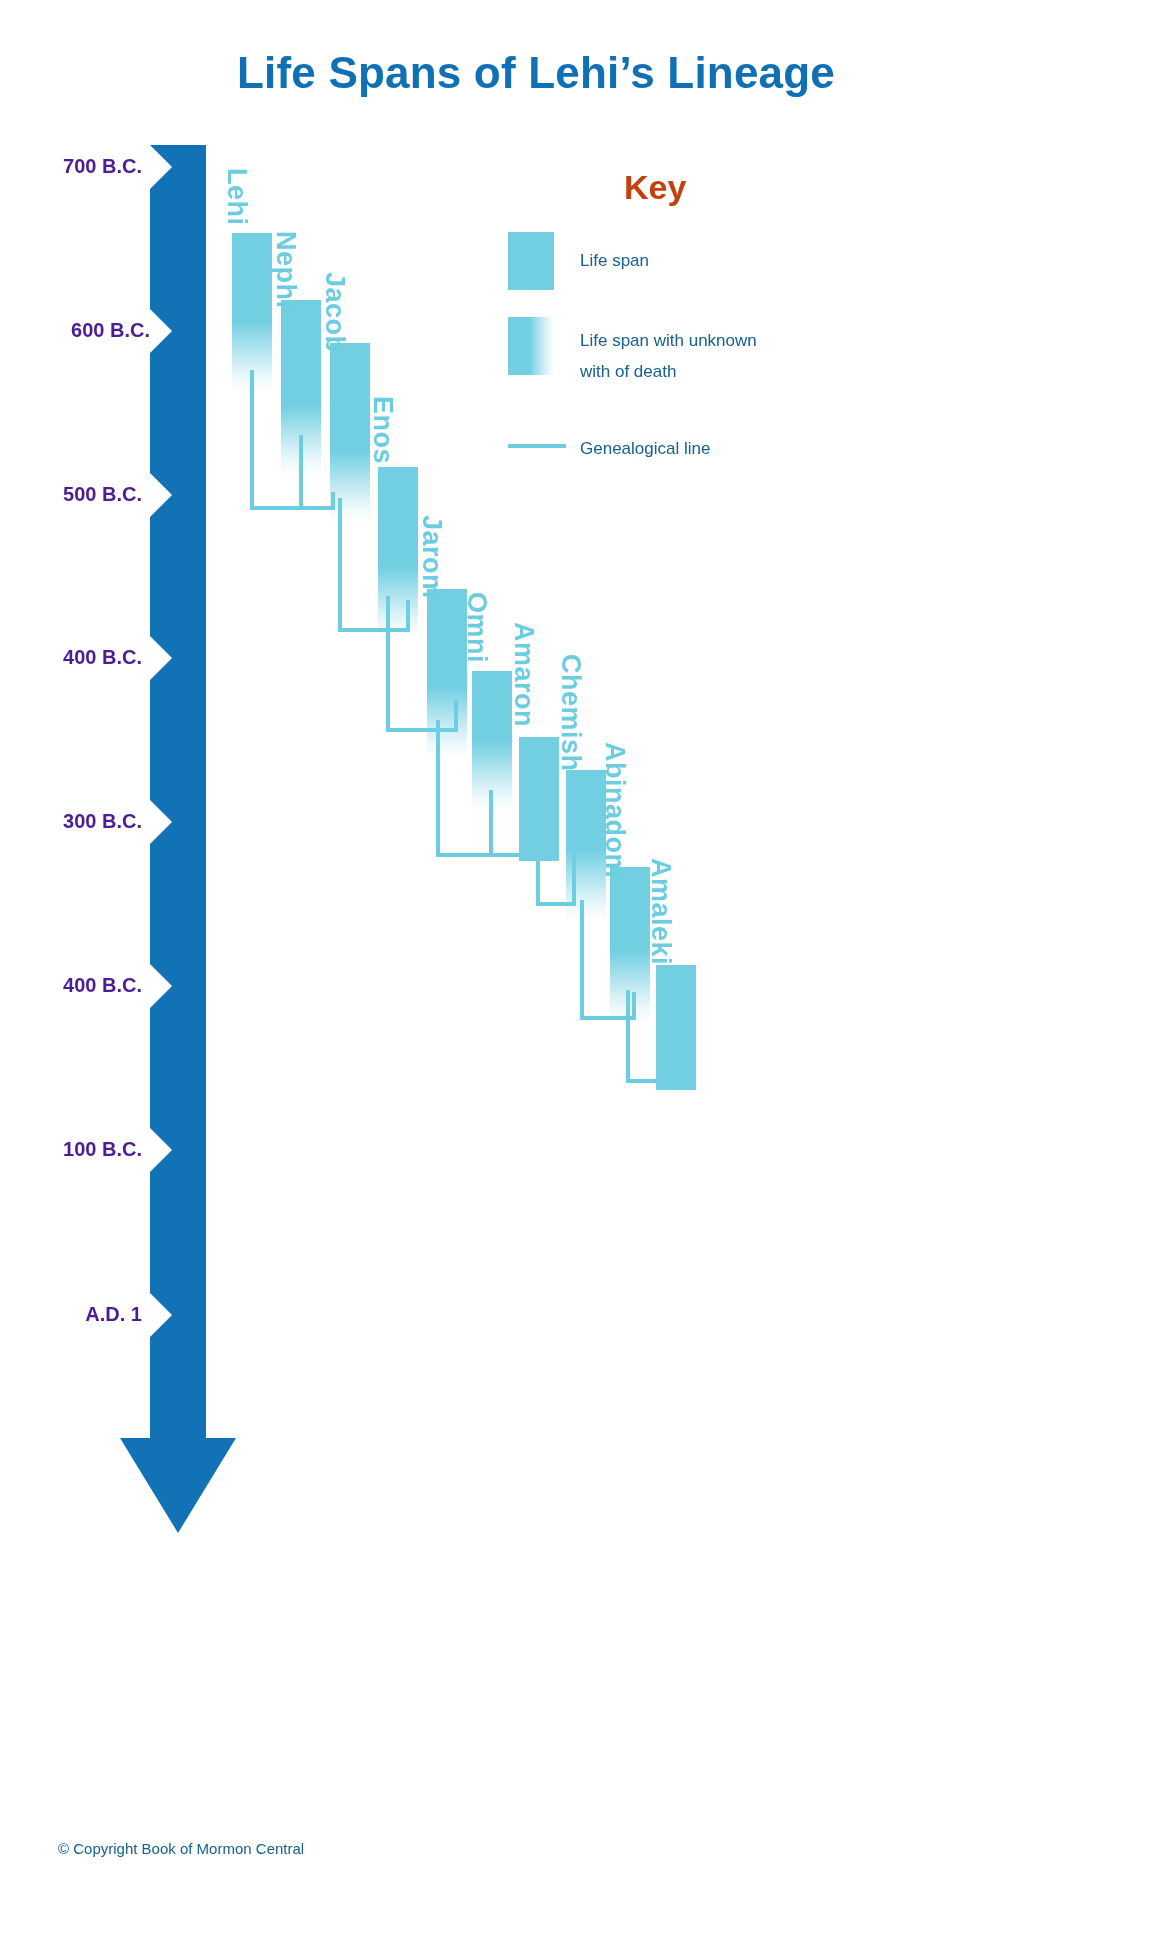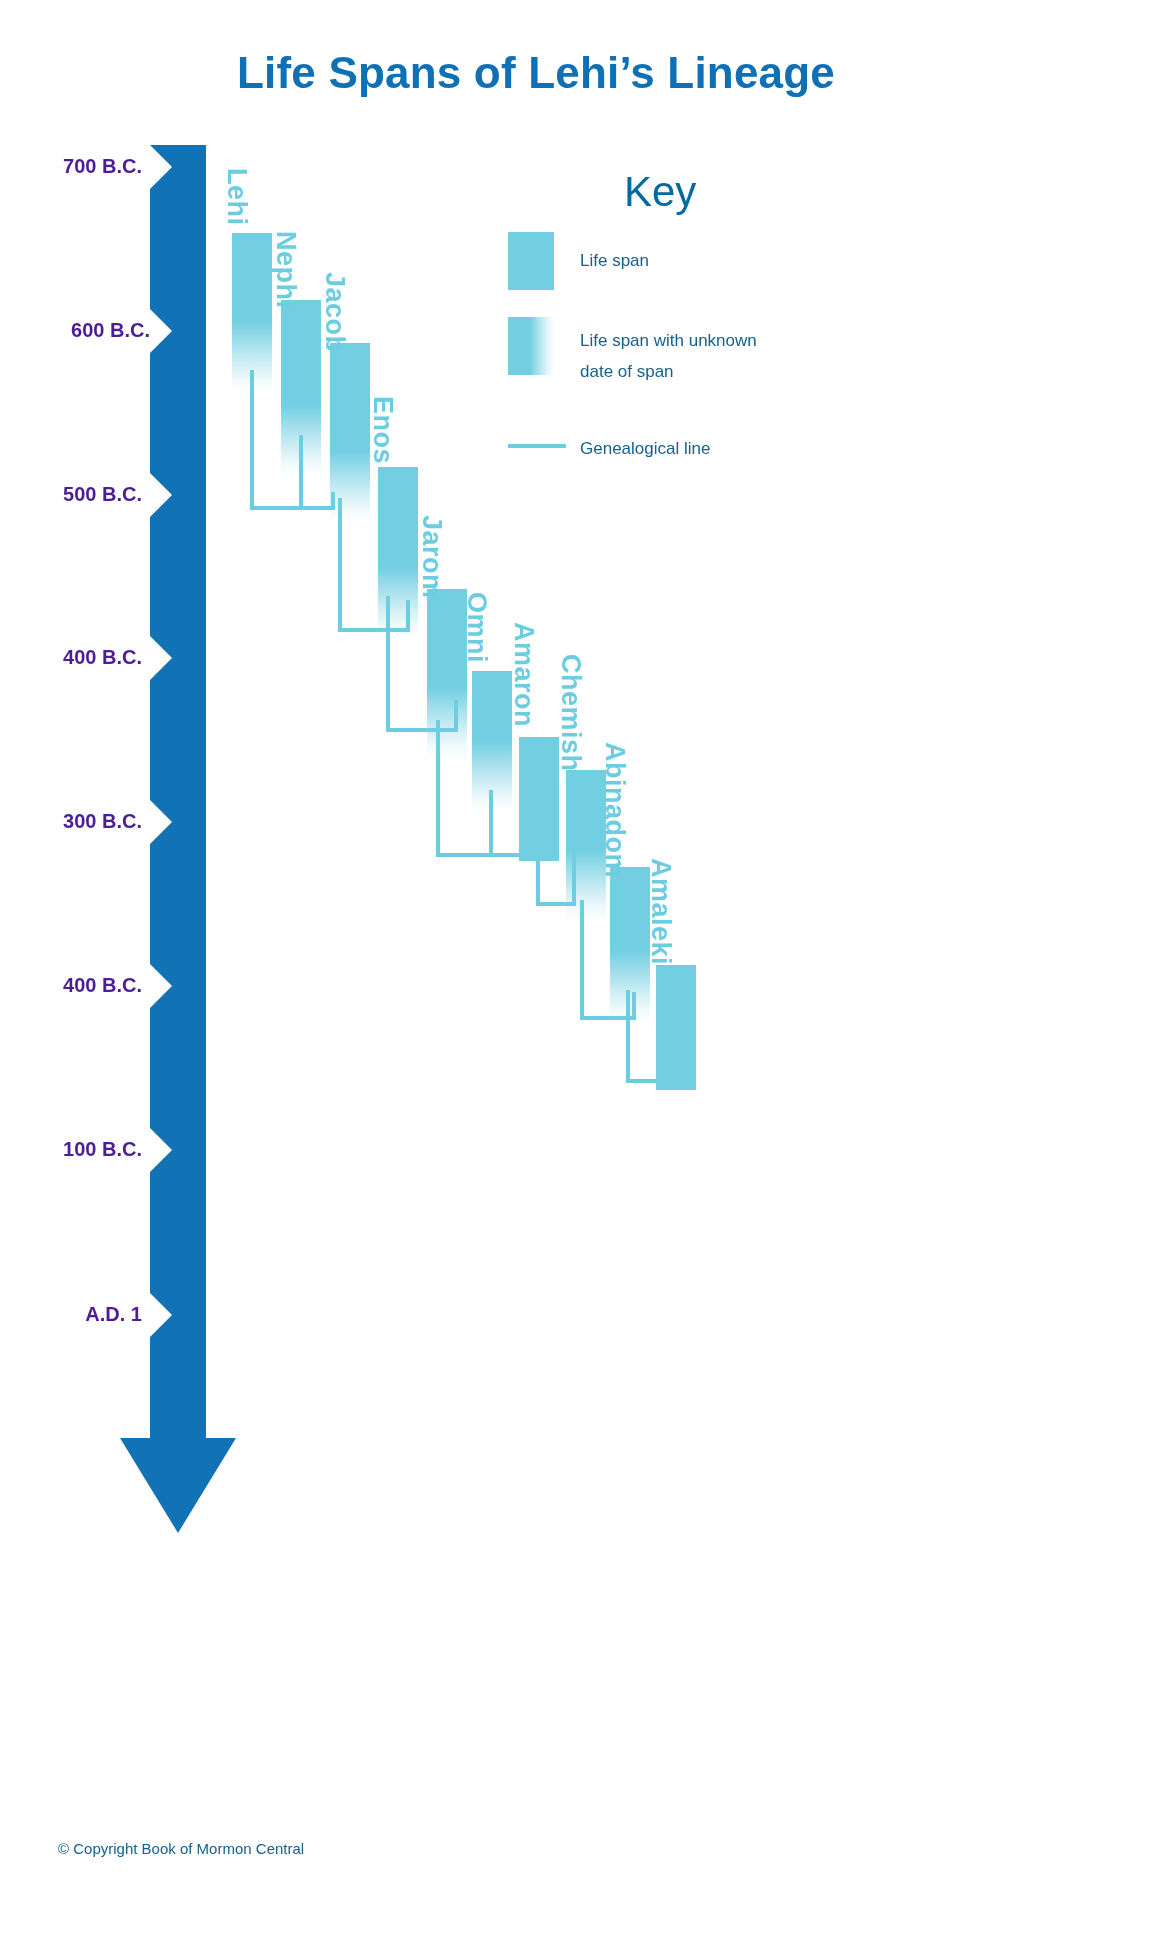--- a/index.html
+++ b/index.html
@@ -80,21 +80,21 @@
     letter-spacing:.5px;
   }
 
   
   .gl-v{position:absolute;width:4px;background:#6ccde1;}
   .gl-h{position:absolute;height:4px;background:#6ccde1;}
 
   
   .key-title{
     position:absolute;
-    font-size:42px;font-weight:normal;color:#0369a1;
+    font-size:34px;font-weight:bold;color:#c2410c;
     white-space:nowrap;
   }
   .key-swatch{position:absolute;width:46px;height:58px;background:#72cfe2;}
   .key-swatch.fade{
     background:linear-gradient(to right,
       rgba(114,207,226,1) 0%,
       rgba(114,207,226,1) 48%,
       rgba(114,207,226,.55) 68%,
       rgba(114,207,226,.22) 85%,
       rgba(114,207,226,0) 100%);
@@ -212,21 +212,21 @@
     </div>
 
   <div>
     <div class="key-title" style="left:624px;top:168px;">Key</div>
 
     <div class="key-swatch" style="left:508px;top:232px;"></div>
     <div class="key-text" style="left:580px;top:245px;">Life span</div>
 
     <div class="key-swatch fade" style="left:508px;top:317px;"></div>
     <div class="key-text" style="left:580px;top:325px;">Life span with unknown
-date of span</div>
+with of death</div>
 
     <div class="key-line" style="left:508px;top:444px;"></div>
     <div class="key-text" style="left:580px;top:433px;">Genealogical line</div>
   </div>
 
   <div class="copyright">© Copyright Book of Mormon Central</div>
 
 </div>
 
 </body></html>

